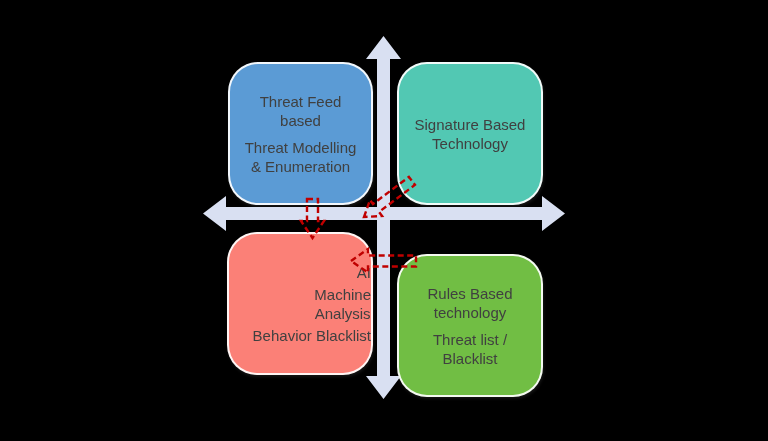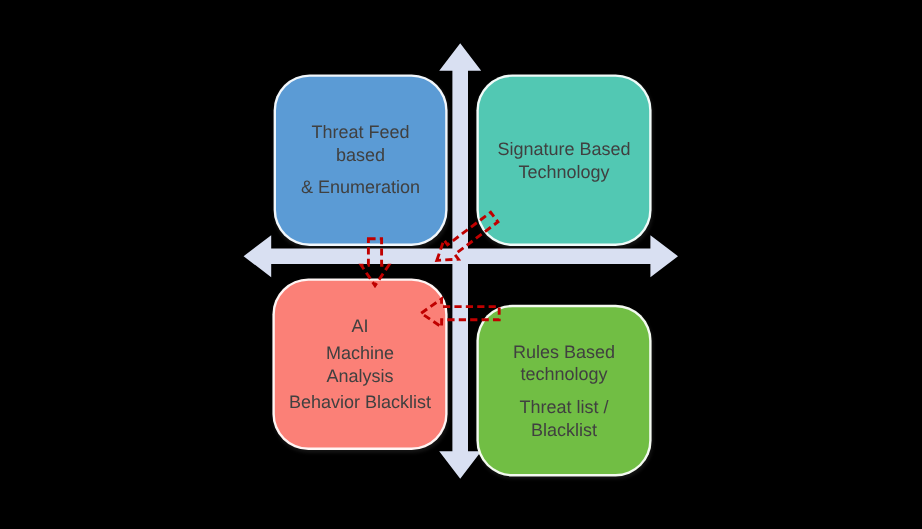--- a/index.html
+++ b/index.html
@@ -26,41 +26,42 @@
     text-align: center;
     color: #404040;
     font-size: 15px;
     line-height: 19px;
     box-shadow: 1px 2px 3px rgba(255,255,255,0.08);
   }
   .box .para { margin-top: 8px; }
   .box .para:first-child { margin-top: 0; }
   .box-tl { left: 228px; top: 62px;  width: 145px; height: 143px; }
   .box-tr { left: 397px; top: 62px;  width: 146px; height: 143px; }
-  .box-bl { left: 227px; top: 232px; width: 146px; height: 143px; }
+  .box-bl { left: 227px; top: 232px; width: 146px; height: 143px; align-items: flex-end; }
   .box-br { left: 397px; top: 232px; width: 146px; height: 143px; }
   .box-bl .para { margin-top: 3px; }
   .dashed-arrow { fill: none; stroke-width: 2.4; stroke-linejoin: miter; stroke-dasharray: 6 3.5; }
 </style>
 </head>
 <body>
 
 <div id="canvas">
 
   <svg class="layer axes-layer" width="768" height="441" viewBox="0 0 768 441">
     <polygon points="383.5,36 401,59 390,59 390,376 401,376 383.5,399 366,376 377,376 377,59 366,59" fill="#D9E0F2"></polygon>
     <polygon points="203,213.5 226,196 226,207 542,207 542,196 565,213.5 542,231 542,220 226,220 226,231" fill="#D9E0F2"></polygon>
   </svg>
 
   <div class="box box-tl" style="background: rgb(91, 155, 213);">
     <div class="para">
       <div>Threat Feed</div>
       <div>based</div>
     </div>
     <div class="para">
+      <div>Threat Modelling</div>
       <div>&amp; Enumeration</div>
     </div>
   </div>
 
   <div class="box box-tr" style="background: rgb(82, 200, 179); justify-content: center;">
     <div class="para">
       <div>Signature Based</div>
       <div>Technology</div>
     </div>
   </div>

